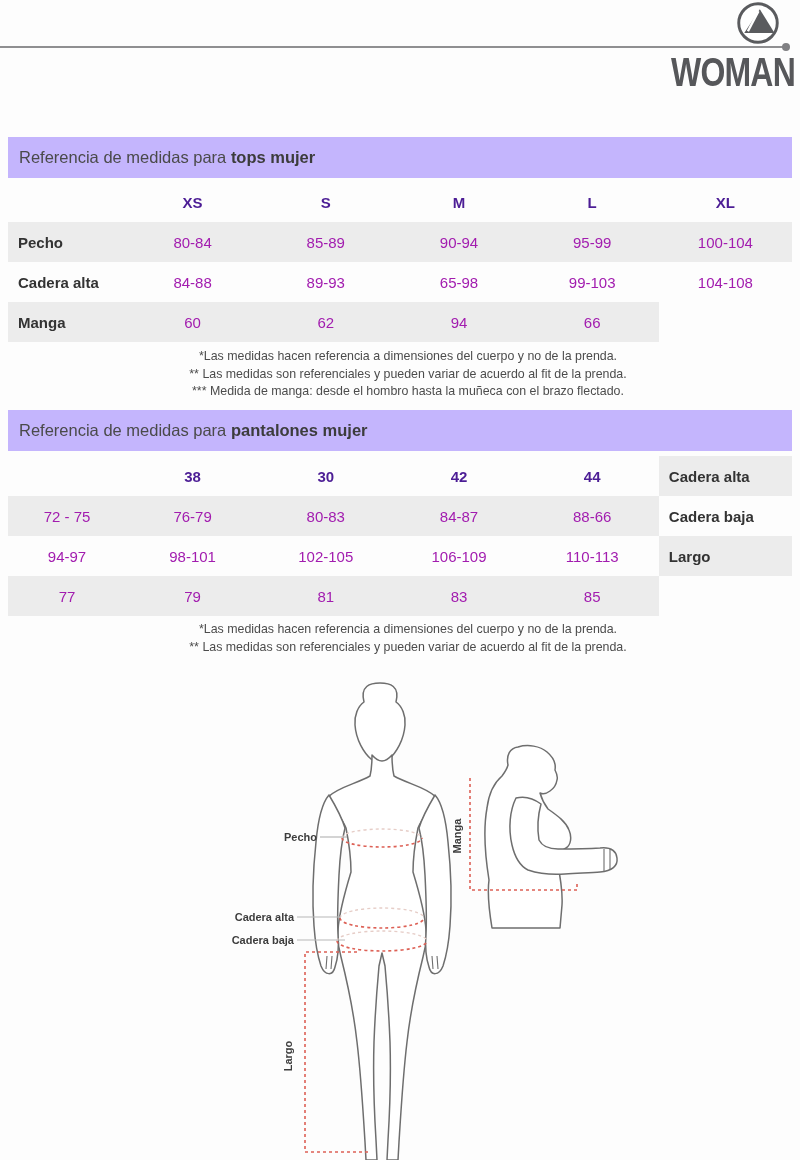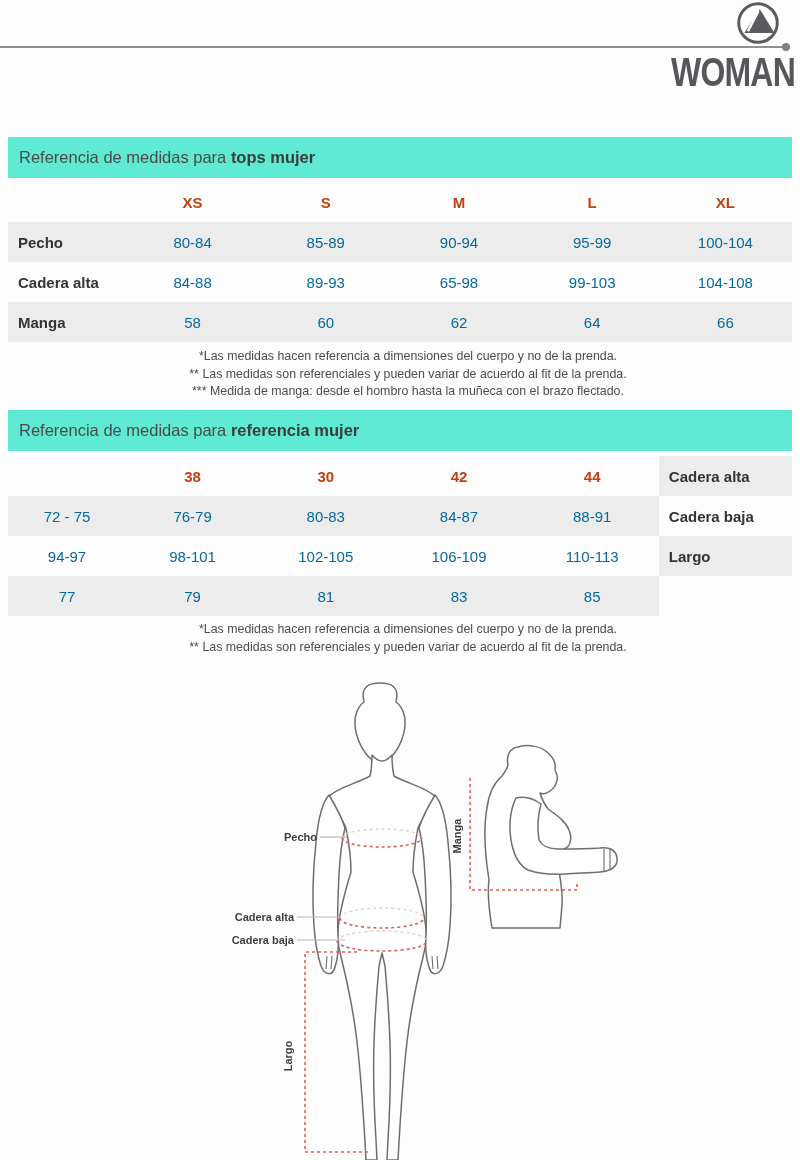--- a/index.html
+++ b/index.html
@@ -12,37 +12,37 @@
   .header-line{position:absolute;top:46px;left:0;width:784px;height:2px;background:#8f8f91;}
   .header-dot{position:absolute;top:43px;left:782px;width:8px;height:8px;border-radius:50%;background:#808083;}
   .logo{position:absolute;top:1px;left:736px;width:44px;height:44px;}
   .brand{
     position:absolute;top:52px;right:5px;
     font-size:40px;font-weight:700;color:#56575a;line-height:1;
     transform:scaleX(.8);transform-origin:100% 0;letter-spacing:-1px;
   }
   
   .band{
-    position:absolute;left:8px;width:784px;height:41px;background:#5eead4;
+    position:absolute;left:8px;width:784px;height:41px;background:#c4b5fd;
     display:flex;align-items:center;padding-left:11px;box-sizing:border-box;
     font-size:16.5px;color:#4a4a4a;
   }
   .band b{font-weight:700;color:#3c3c3c;white-space:pre;}
   .band span{white-space:pre;}
   #band1{top:137px;}
   #band2{top:410px;}
   
   .grid{
     position:absolute;left:8px;width:784px;
     display:grid;grid-template-columns:118px repeat(5,1fr);grid-auto-rows:40px;
   }
   #table1{top:182px;}
   #table2{top:456px;}
-  .cell{display:flex;align-items:center;justify-content:center;font-size:15px;color:#0369a1;}
-  .cell.head{font-weight:700;color:#c2410c;}
+  .cell{display:flex;align-items:center;justify-content:center;font-size:15px;color:#a21caf;}
+  .cell.head{font-weight:700;color:#4c1d95;}
   .cell.label{justify-content:flex-start;padding-left:10px;font-weight:700;color:#333;}
   .cell.shade{background:#ececec;}
   
   .notes{position:absolute;left:16px;width:784px;text-align:center;}
   #notes1{top:348px;}
   #notes2{top:621px;}
   .note{font-size:12.4px;line-height:17.6px;color:#4c4c4c;}
   
   .figure{position:absolute;top:670px;left:0;width:800px;height:490px;}
   .outline{fill:#ffffff;stroke:#6e6e6e;stroke-width:1.5;stroke-linejoin:round;}
@@ -81,48 +81,47 @@
     <div class="cell val shade">90-94</div>
     <div class="cell val shade">95-99</div>
     <div class="cell val shade">100-104</div>
     <div class="cell label">Cadera alta</div>
     <div class="cell val">84-88</div>
     <div class="cell val">89-93</div>
     <div class="cell val">65-98</div>
     <div class="cell val">99-103</div>
     <div class="cell val">104-108</div>
     <div class="cell label shade">Manga</div>
-    <div class="cell val shade">58</div>
     <div class="cell val shade">60</div>
     <div class="cell val shade">62</div>
-    <div class="cell val shade">64</div>
+    <div class="cell val shade">94</div>
     <div class="cell val shade">66</div>
   </div>
 <div class="notes" id="notes1">
     <div class="note">*Las medidas hacen referencia a dimensiones del cuerpo y no de la prenda.</div>
     <div class="note">** Las medidas son referenciales y pueden variar de acuerdo al fit de la prenda.</div>
     <div class="note">*** Medida de manga: desde el hombro hasta la muñeca con el brazo flectado.</div>
   </div>
 
 <div class="band" id="band2">
   <span>Referencia de medidas para </span>
-    <b>referencia mujer</b>
+    <b>pantalones mujer</b>
 </div>
 <div class="grid" id="table2">
     <div class="cell corner"></div>
     <div class="cell head">38</div>
     <div class="cell head">30</div>
     <div class="cell head">42</div>
     <div class="cell head">44</div>
     <div class="cell label shade">Cadera alta</div>
     <div class="cell val shade">72 - 75</div>
     <div class="cell val shade">76-79</div>
     <div class="cell val shade">80-83</div>
     <div class="cell val shade">84-87</div>
-    <div class="cell val shade">88-91</div>
+    <div class="cell val shade">88-66</div>
     <div class="cell label">Cadera baja</div>
     <div class="cell val">94-97</div>
     <div class="cell val">98-101</div>
     <div class="cell val">102-105</div>
     <div class="cell val">106-109</div>
     <div class="cell val">110-113</div>
     <div class="cell label shade">Largo</div>
     <div class="cell val shade">77</div>
     <div class="cell val shade">79</div>
     <div class="cell val shade">81</div>

